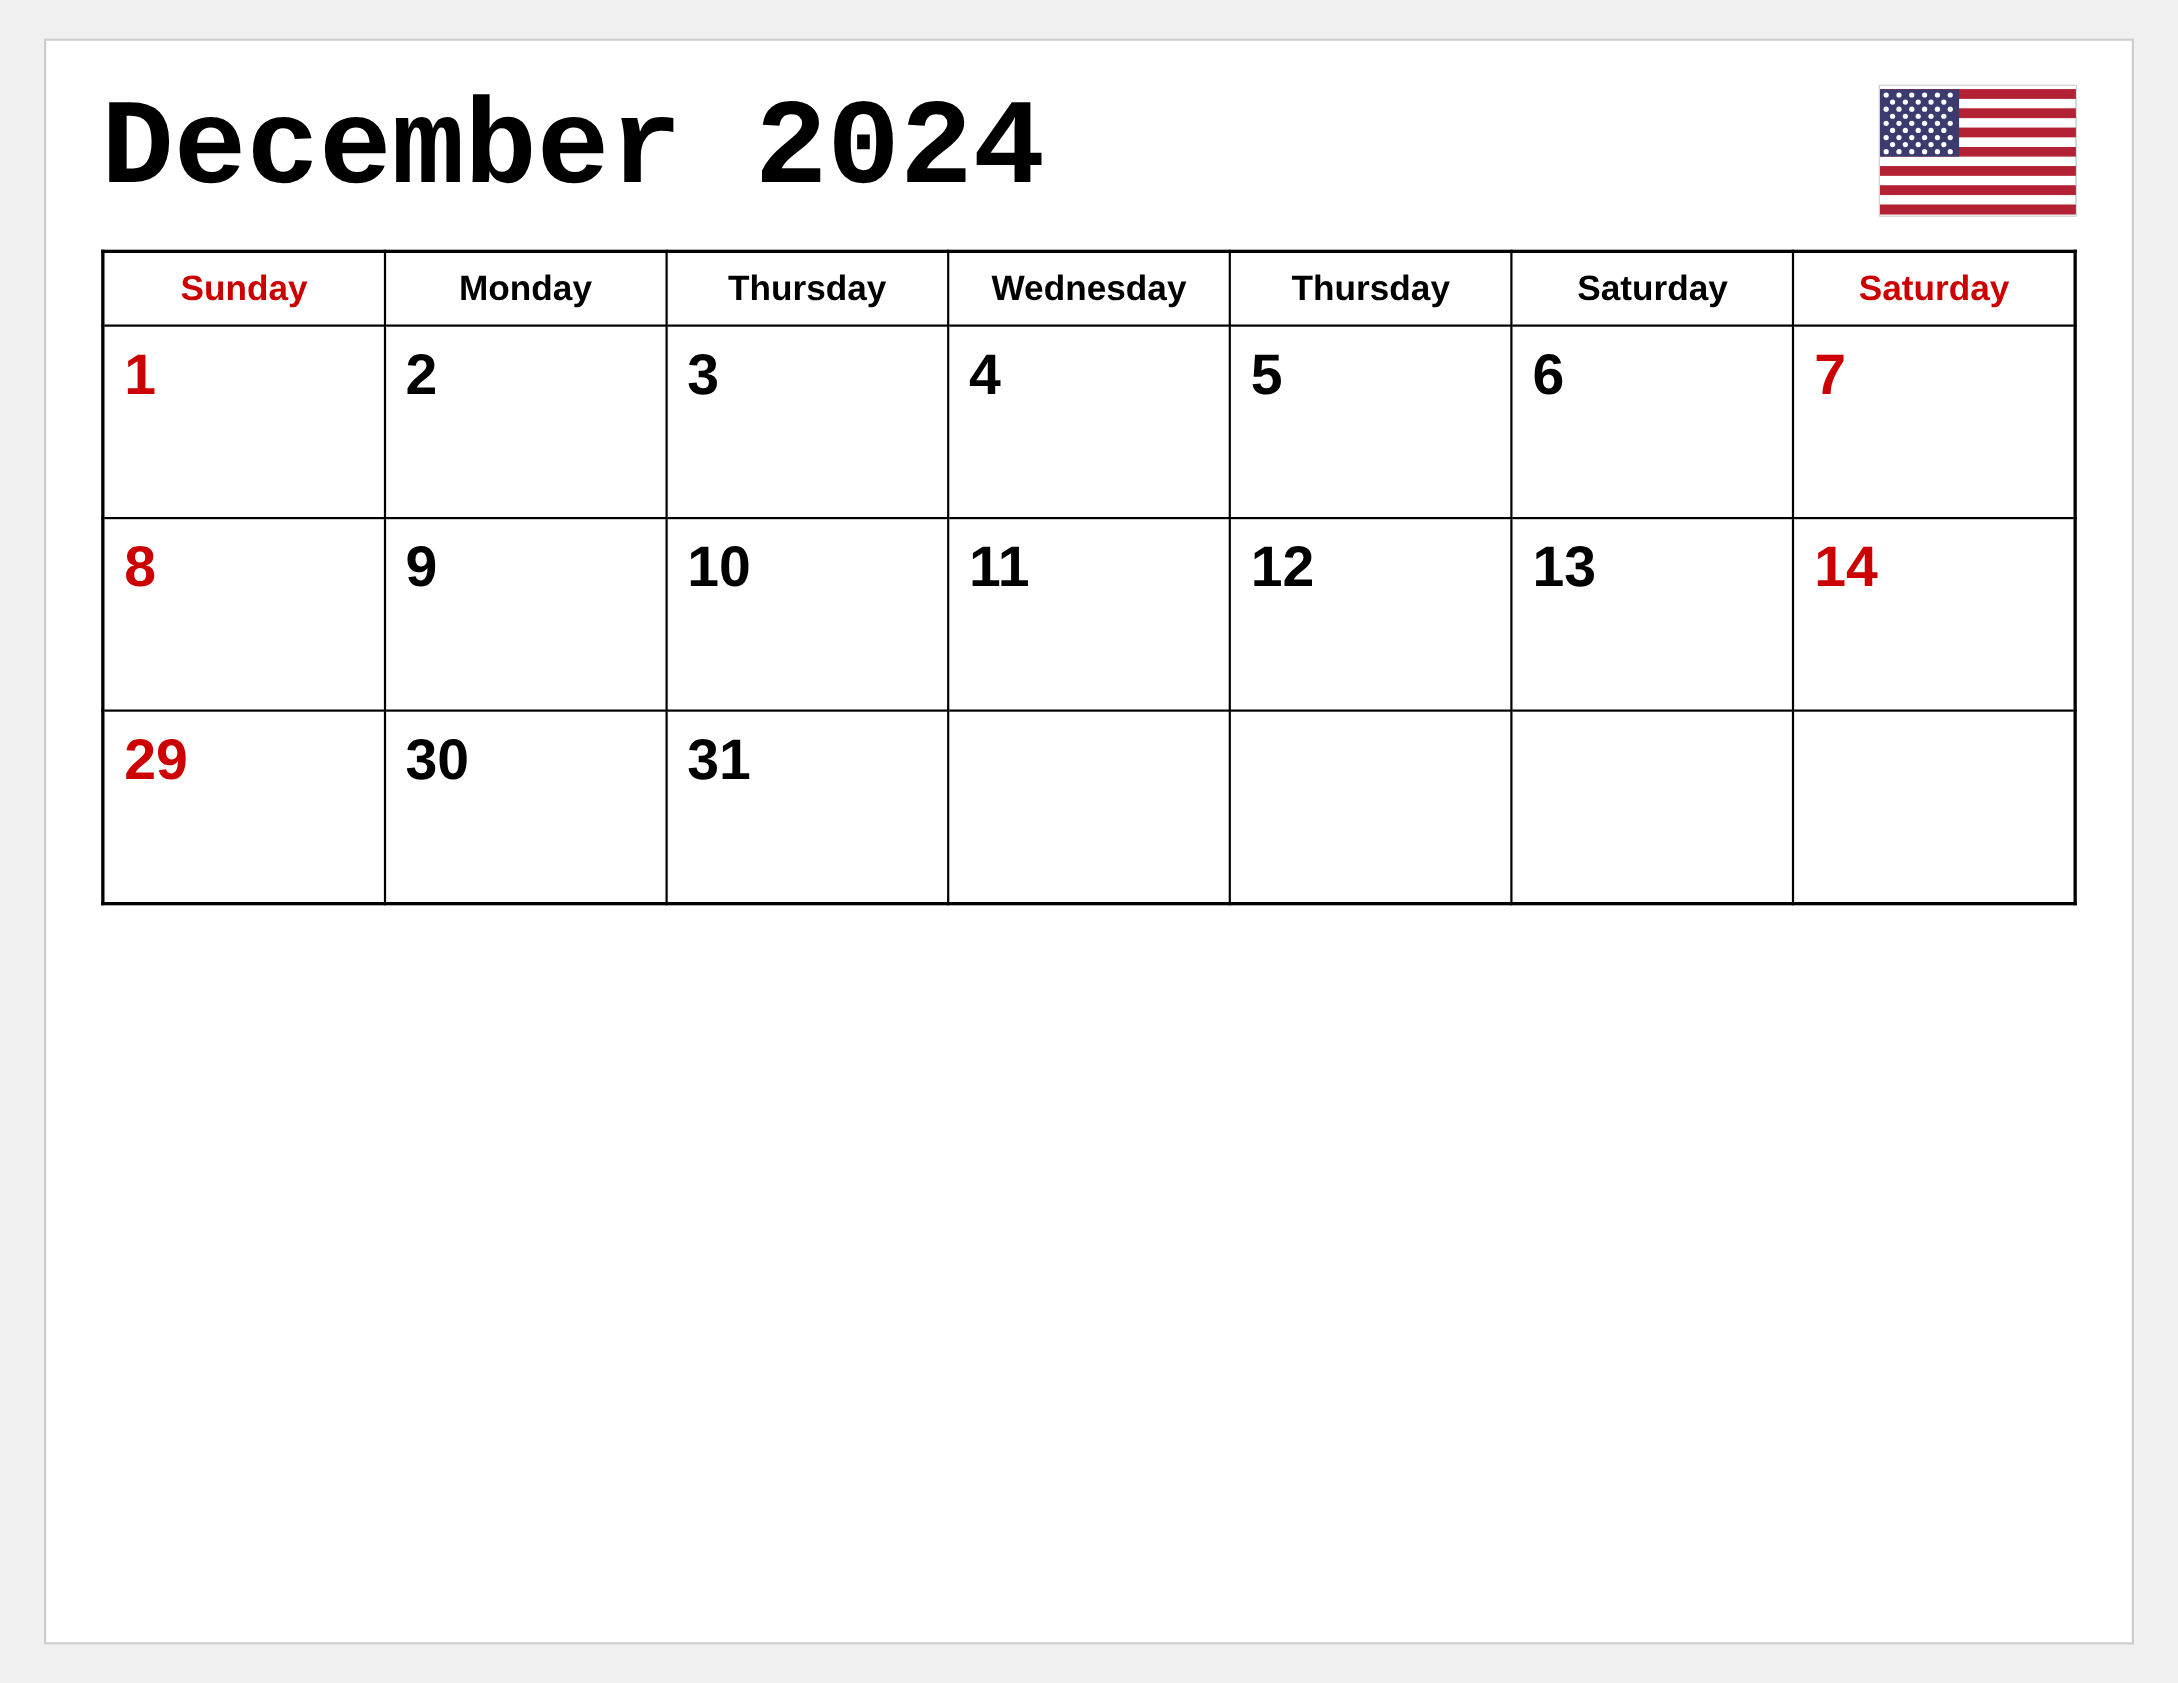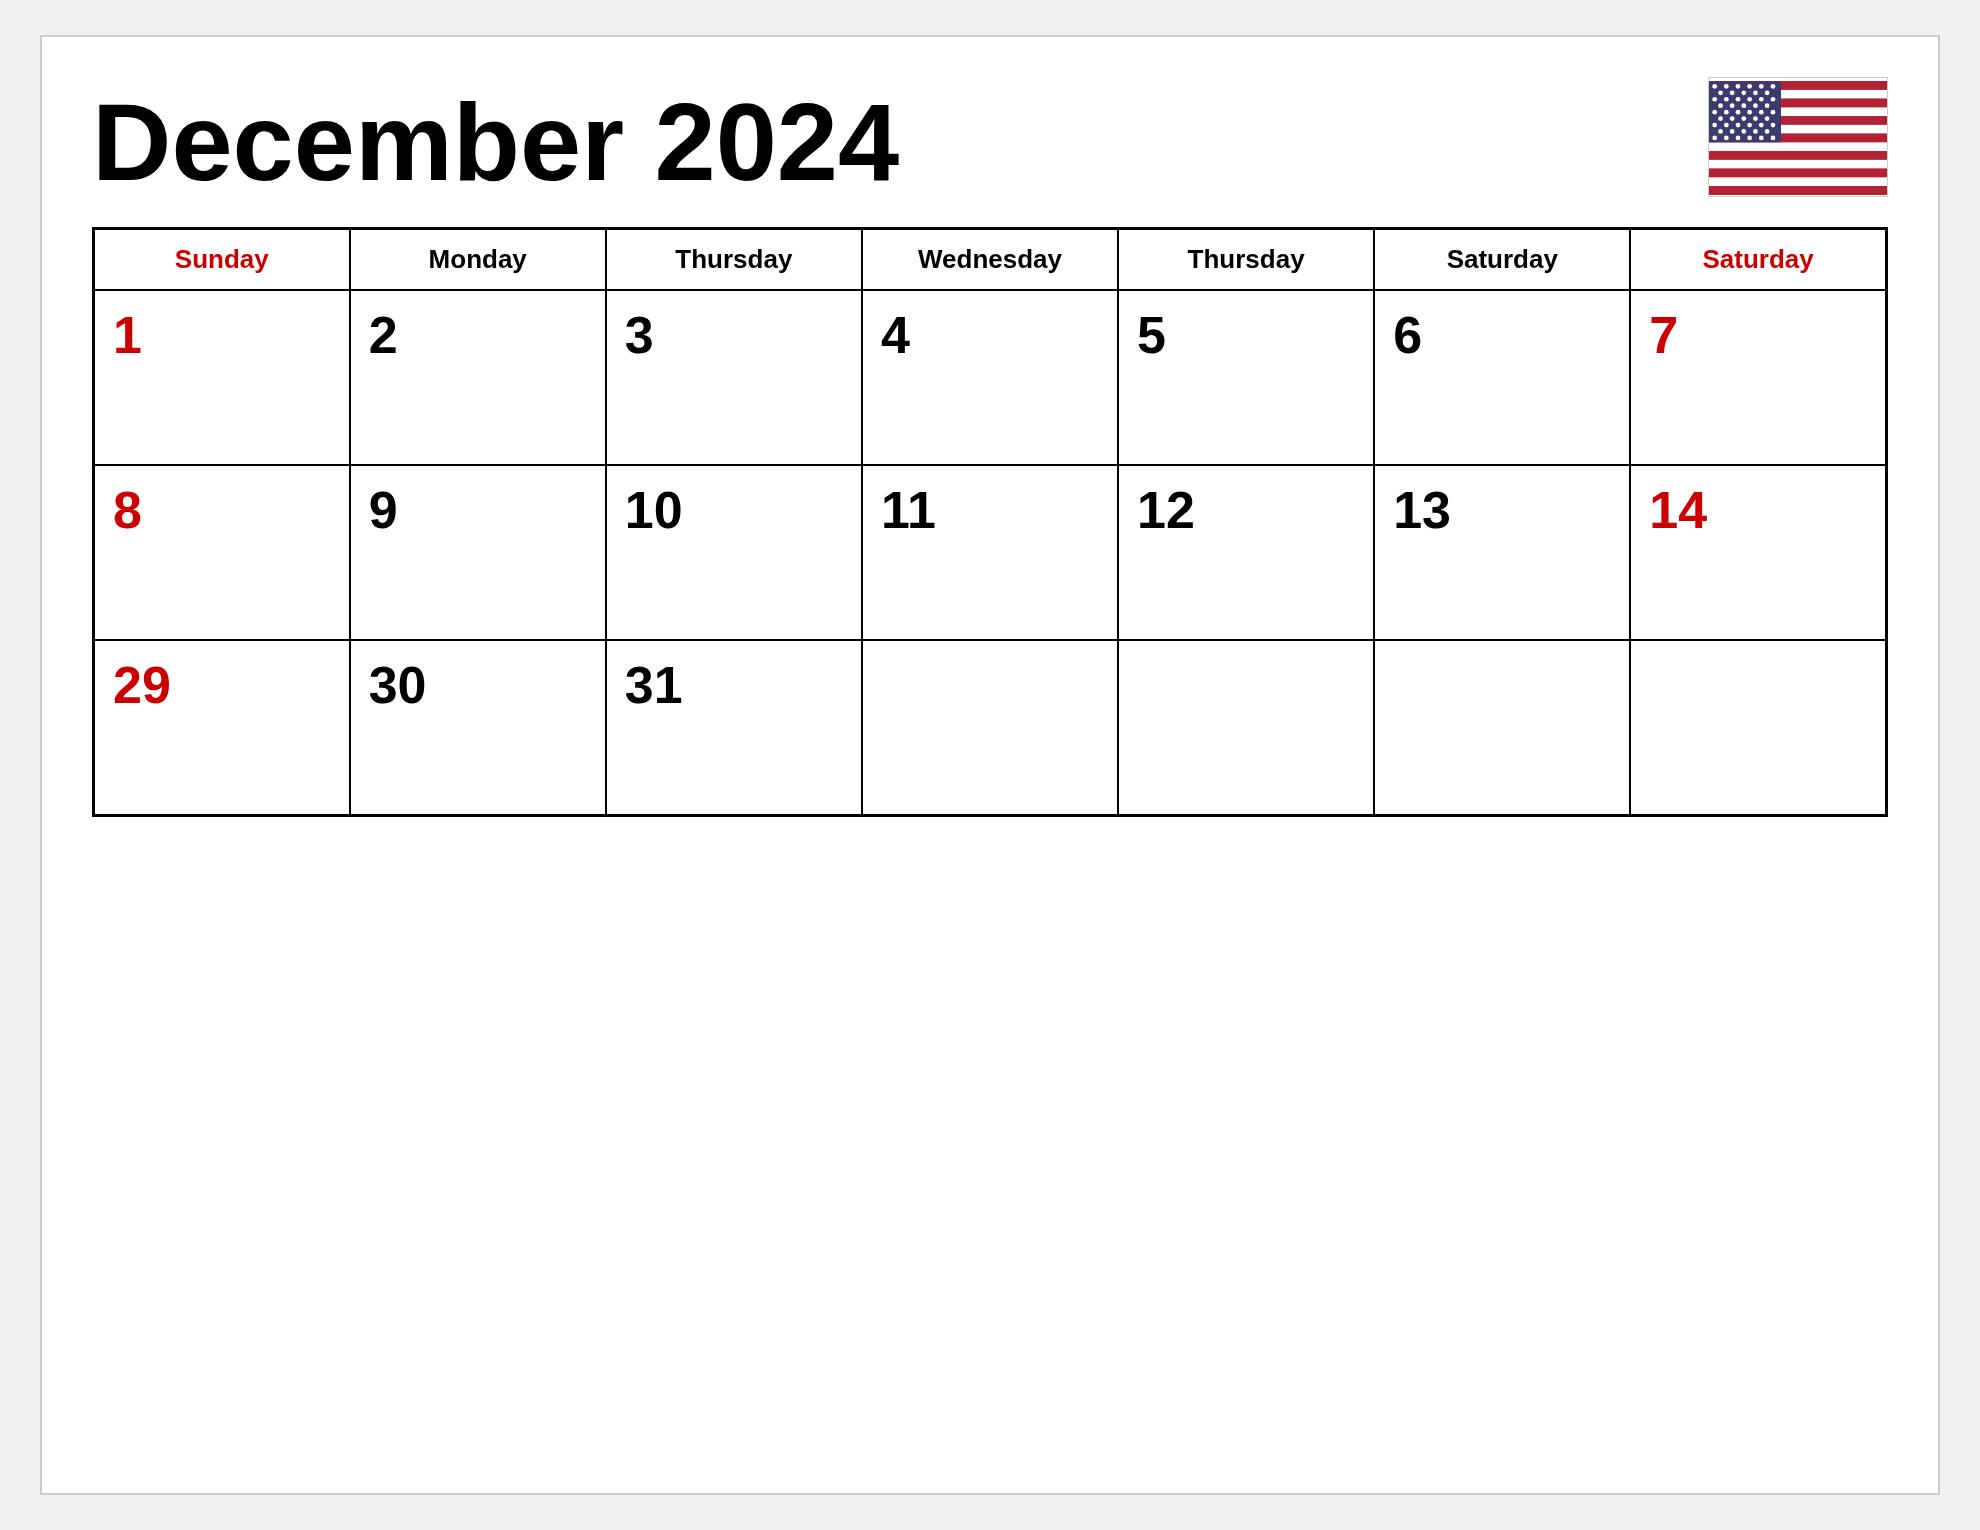--- a/index.html
+++ b/index.html
@@ -22,22 +22,23 @@
       min-height: 1460px;
       background: #fff;
       border: 2px solid #ccc;
       padding: 40px 50px 50px 50px;
       position: relative;
     }
 
     .header {
       display: flex;
       justify-content: space-between;
-      align-items: flex-end;
+      align-items: center;
       margin-bottom: 30px;
+      font-family: Liberation Mono, monospace;
     }
 
     .month-title {
       font-size: 110px;
       font-weight: 900;
       color: #000;
       line-height: 1;
     }
 
     
@@ -50,21 +51,21 @@
 
     .calendar-table {
       width: 100%;
       border-collapse: collapse;
       border: 3px solid #000;
     }
 
     .calendar-table th {
       border: 2px solid #000;
       padding: 14px 10px;
-      font-size: 26px;
+      font-size: 32px;
       font-weight: 700;
       color: #000;
     }
 
     .calendar-table th.weekend {
       color: #cc0000;
     }
 
     .calendar-table td {
       border: 2px solid #000;

